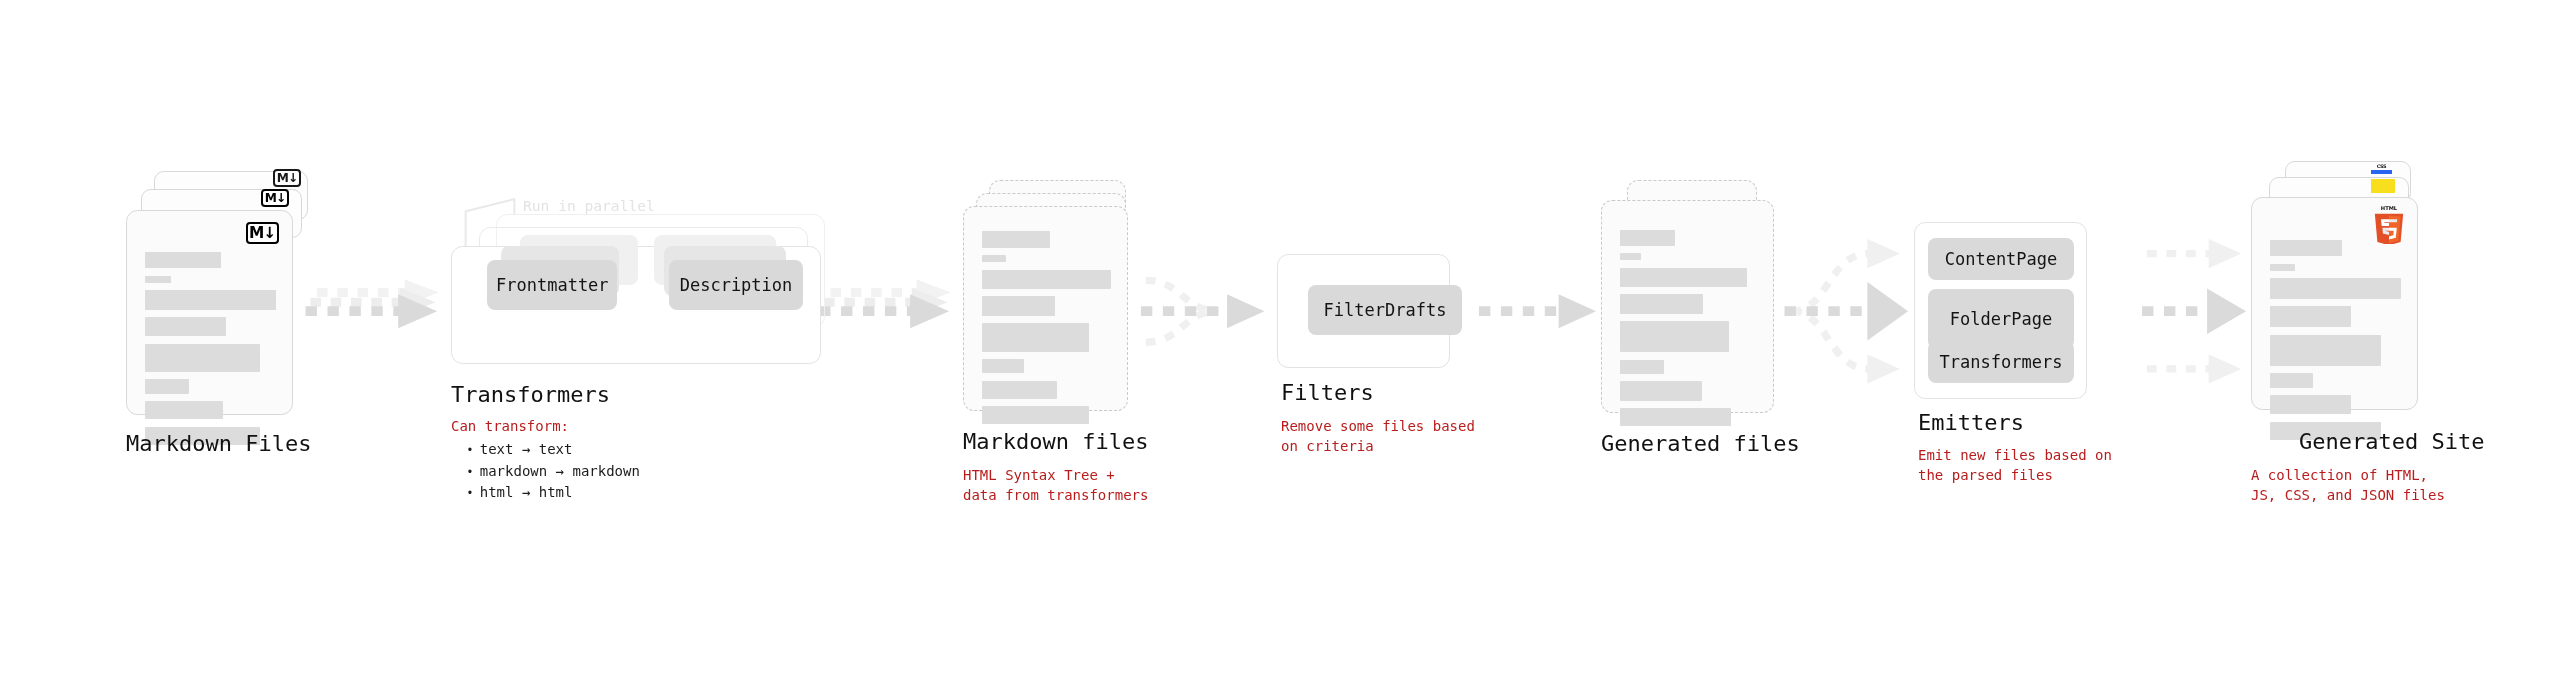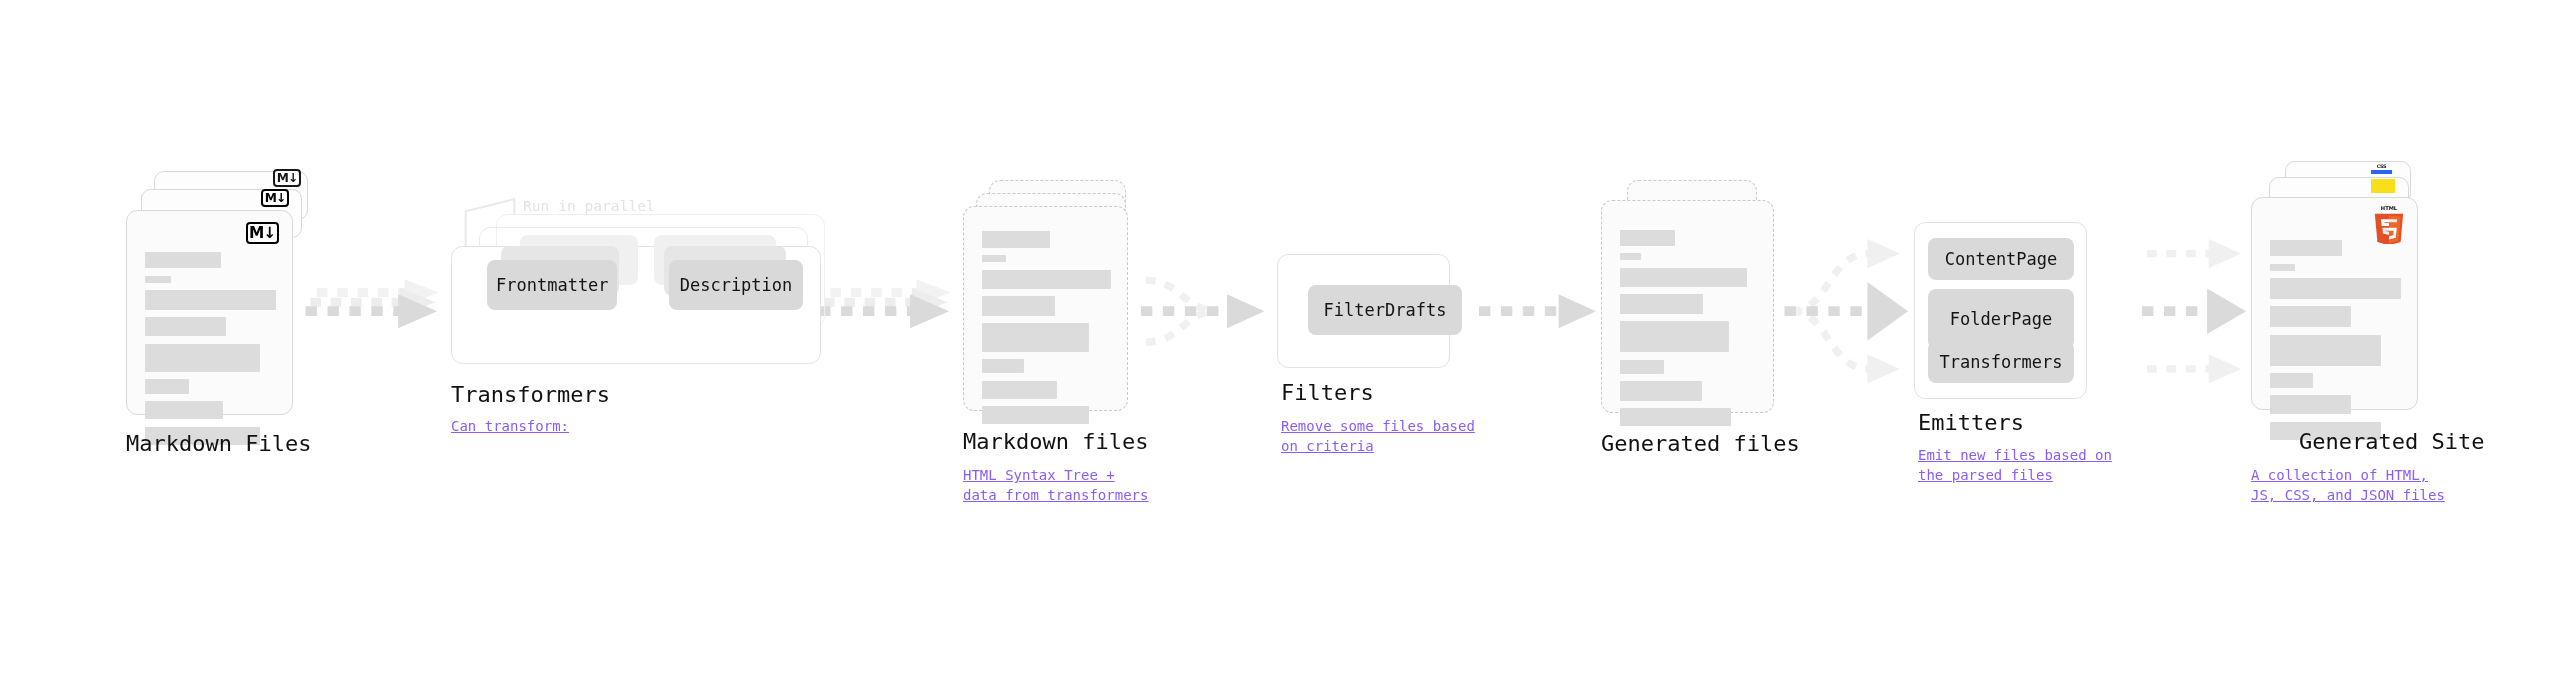--- a/index.html
+++ b/index.html
@@ -132,23 +132,22 @@
     font-size: 22px;
     color: #111;
     white-space: nowrap;
     letter-spacing: 0px;
   }
   .caption-sub {
     position: absolute;
     font-family: "DejaVu Sans Mono", "Liberation Mono", monospace;
     font-size: 14px;
     line-height: 1.45;
-    color: #8b5cf6;
+    color: #b91c1c;
     white-space: pre-line;
-    text-decoration: underline;
   }
   .caption-list {
     position: absolute;
     font-family: "DejaVu Sans Mono", "Liberation Mono", monospace;
     font-size: 14px;
     line-height: 1.55;
     color: #1c1c1c;
   }
   .caption-list ul {
     margin: 0; padding: 0 0 0 11.4px; list-style: none;
@@ -280,20 +279,27 @@
     <div class="chip ghost1" style="left:213px; top:39px; width:122px; height:50px;"></div>
 
     <div class="chip" style="left:20.3px; top:53px; width:130px; height:50px;margin-left:16px;">Frontmatter</div>
     <div class="chip" style="left:218px; top:53px; width:134px; height:50px;">Description</div>
   </div>
 
   <div class="parallel-note" style="left:523px; top:197px;">Run in parallel</div>
 
   <div class="caption-title" style="left:451px; top:382px;">Transformers</div>
   <div class="caption-sub" style="left:451px; top:416px;">Can transform:</div>
+  <div class="caption-list" style="left:455px; top:439px;">
+    <ul>
+      <li><span>text → text</span></li>
+      <li><span>markdown → markdown</span></li>
+      <li><span>html → html</span></li>
+    </ul>
+  </div>
 
   <div class="doc-stack" style="left:963px; top:180px; width:187px; height:236px;">
     <div class="doc-card dashed" style="left:26px; top:0px; width:137px; height:41px;"></div>
     <div class="doc-card dashed" style="left:13px; top:13px; width:150px; height:41px;"></div>
     <div class="doc-card dashed" style="left:0px; top:26px; width:165px; height:205px;">
       <div class="doc-lines" style="top:24.4px;">
         <div class="doc-line" style="width:53%; height:16.3px;"></div>
         <div class="doc-line" style="width:19%; height:7.3px;"></div>
         <div class="doc-line" style="width:100%; height:19.5px;"></div>
         <div class="doc-line" style="width:57%; height:19.5px;"></div>

